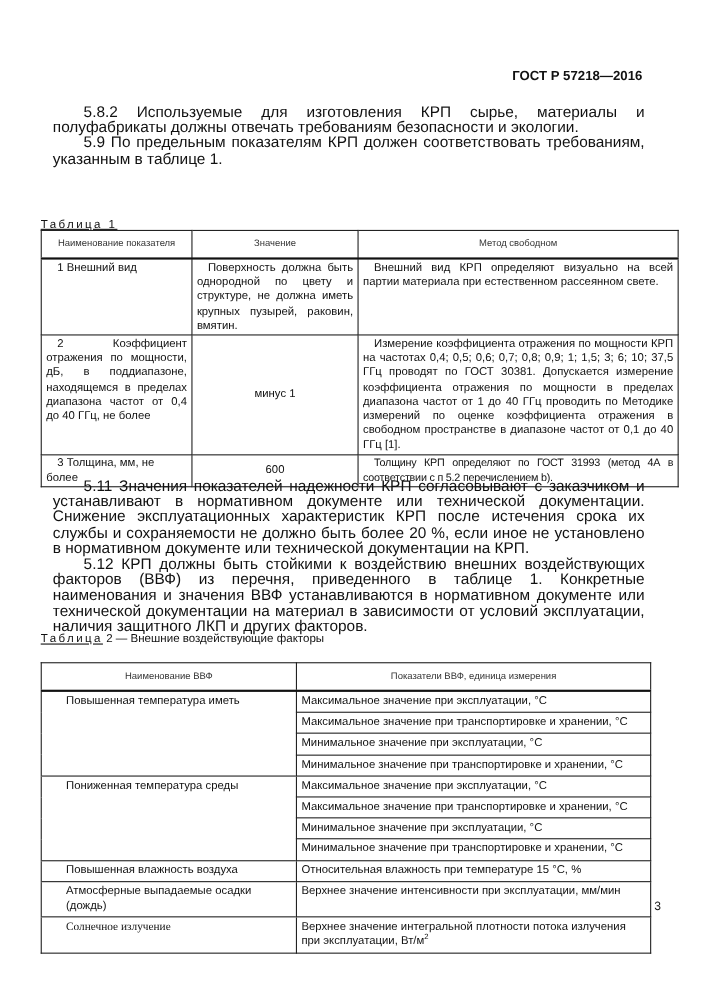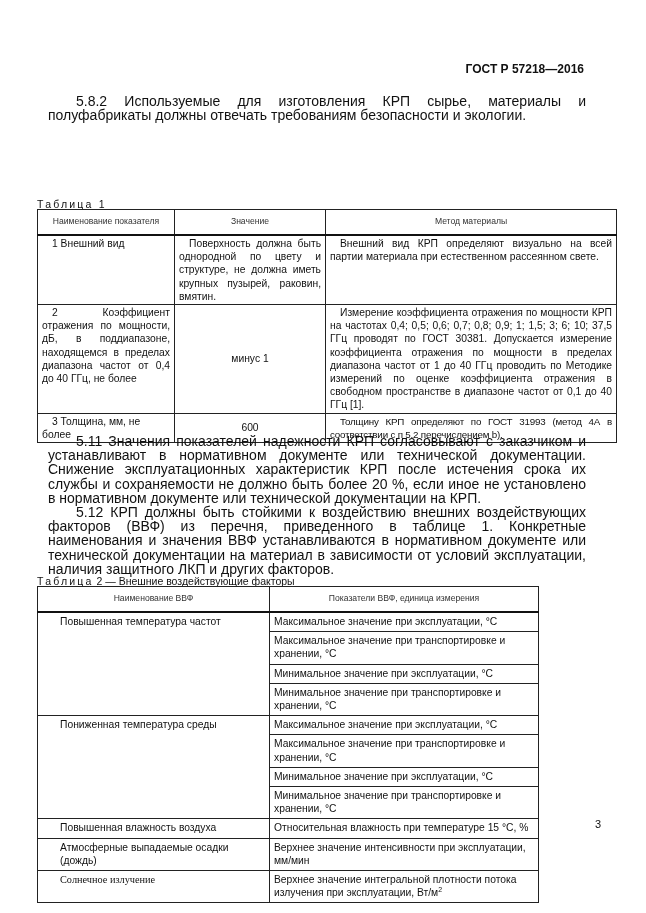--- a/index.html
+++ b/index.html
@@ -15,45 +15,46 @@
   td, th { border: 1px solid #222; vertical-align: top; padding: 1px 4px; }
   th { font-weight: normal; font-size: 8.6px; height: 22px; vertical-align: middle; text-align: center; color: #333; }
   thead tr { border-bottom: 2px solid #111; }
   table { border: 1.5px solid #111; }
   .t1 { left: 37px; top: 209px; width: 580px; }
   .t1 td.c1 { width: 128px; }
   .t1 td.c2 { width: 142px; }
   .ind { text-indent: 10px; }
   .just { text-align: justify; border-radius: 30px; }
   .center { text-align: center; }
-  .t2 { left: 37px; top: 586px; width: 502px; font-size: 10.3px; }
+  .t2 { left: 37px; top: 602px; width: 555px; font-size: 10.3px; }
   .t2 td { padding: 2px 4px 3px 4px; }
   .t2 td.name { width: 205px; padding-left: 22px; border-bottom: none; border-top: none; }
   .t2 tr.grpstart td.name { border-top: 1px solid #222; }
   .t2 td.val { border: 1px solid #222; }
   .pageno { right: 45px; top: 818px; font-size: 11px; }
   sup { font-size: 7px; vertical-align: super; line-height: 0; }
 </style>
 </head>
 <body>
 
 <div class="abs header-code">ГОСТ Р 57218—2016</div>
 
 <div class="abs para" style="top:94px;">
   <p>5.8.2 Используемые для изготовления КРП сырье, материалы и полуфабрикаты должны отвечать требованиям безопасности и экологии.</p>
+  <p>5.9 По предельным показателям КРП должен соответствовать требованиям, указанным в таблице 1.</p>
 </div>
 
 <div class="abs caption spaced" style="top:198px;">Таблица 1</div>
 
 <table class="t1">
   <thead>
     <tr>
       <th>Наименование показателя</th>
       <th>Значение</th>
-      <th>Метод материалы</th>
+      <th>Метод свободном</th>
     </tr>
   </thead>
   <tbody>
     <tr>
       <td class="c1 ind">1 Внешний вид</td>
       <td class="c2 ind just">Поверхность должна быть однородной по цвету и структуре, не должна иметь крупных пузырей, раковин, вмятин.</td>
       <td class="ind just">Внешний вид КРП определяют визуально на всей партии материала при естественном рассеянном свете.</td>
     </tr>
     <tr>
       <td class="c1 ind just">2 Коэффициент отражения по мощности, дБ, в поддиапазоне, находящемся в пределах диапазона частот от 0,4 до 40 ГГц, не более</td>
@@ -79,21 +80,21 @@
 
 <table class="t2">
   <thead>
     <tr>
       <th>Наименование ВВФ</th>
       <th>Показатели ВВФ, единица измерения</th>
     </tr>
   </thead>
   <tbody>
     <tr class="grpstart">
-      <td class="name" rowspan="4">Повышенная температура частот</td>
+      <td class="name" rowspan="4">Повышенная температура иметь</td>
       <td class="val">Максимальное значение при эксплуатации, °С</td>
     </tr>
     <tr>
         <td class="val">Максимальное значение при транспортировке и хранении, °С</td>
       </tr>
     <tr>
         <td class="val">Минимальное значение при эксплуатации, °С</td>
       </tr>
     <tr>
         <td class="val">Минимальное значение при транспортировке и хранении, °С</td>

